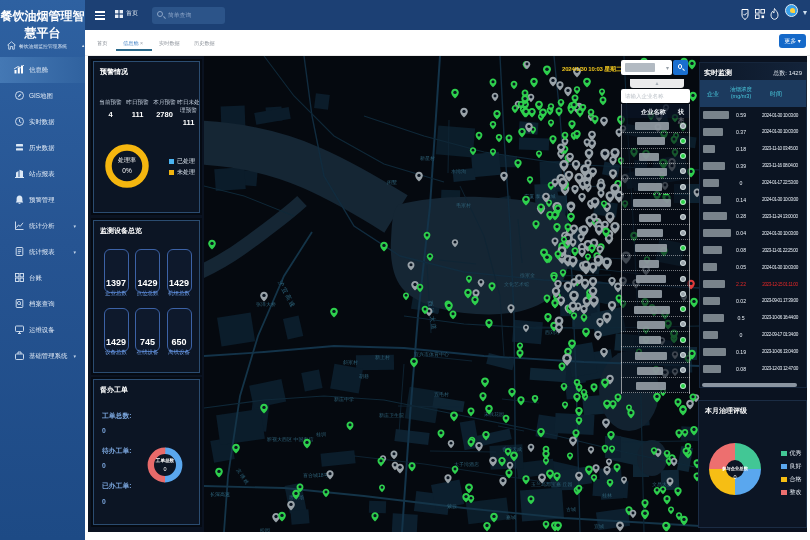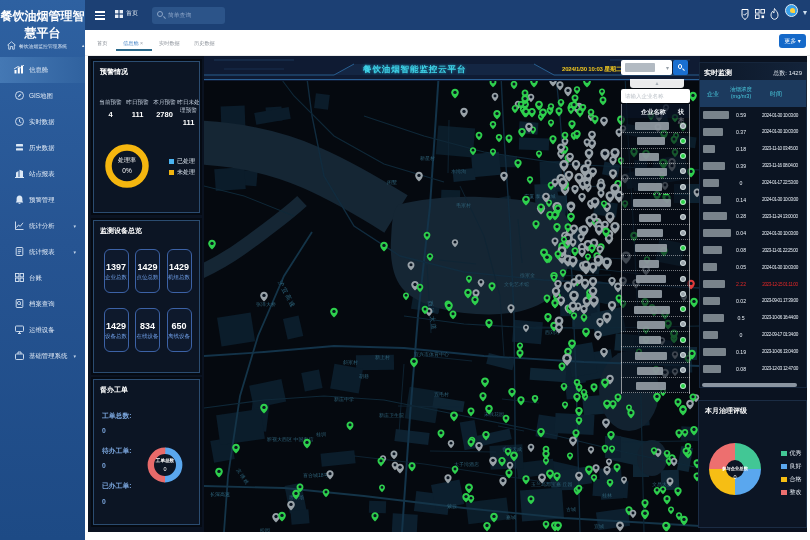--- a/index.html
+++ b/index.html
@@ -38,21 +38,21 @@
 #band{left:116px;top:0;width:496px;height:25px;background:linear-gradient(180deg,#0e1a33,#14233f);overflow:hidden}
 #band .t{position:absolute;top:8px;color:#3fd2e6;font-size:8.5px;font-weight:bold;letter-spacing:0.9px;white-space:nowrap;text-shadow:0 0 3px #1c8fb0}
 #bdate{left:474px;top:8.5px;color:#f2c81e;font-size:6px;font-weight:bold;white-space:nowrap;letter-spacing:-0.2px}
 
 .s1{position:absolute;top:37px;width:25px;text-align:center;color:#c9d4e2;font-size:5.6px}
 .s1 b{display:block;color:#fff;font-size:7.5px;margin-top:3px}
 .legend{position:absolute;font-size:6px;color:#dfe8f2;display:flex;align-items:center;gap:3px}
 .legend i{display:block;width:5px;height:5px}
 
 .card{position:absolute;width:25px;height:44px;border:1px solid #3c62a6;border-radius:6px;background:rgba(20,34,60,.35);text-align:center}
-.card b{display:block;color:#fff;font-size:9px;margin-top:12px}
+.card b{display:block;color:#fff;font-size:9px;margin-top:28px}
 .card span{display:block;color:#6f9fe8;font-size:5.5px;margin-top:2px;white-space:nowrap}
 
 .wlab{position:absolute;left:8px;color:#7ba6dd;font-size:6.8px;font-weight:bold}
 
 #rt{left:611px;top:6px;width:108px;height:326px;background:#0b1422;border:1px solid #16263c}
 #rt .bar{position:absolute;left:0;top:0;width:100%;height:17px;background:linear-gradient(90deg,#0d1828,#13233a)}
 #rt .bar .l{position:absolute;left:4px;top:5px;color:#fff;font-size:7px;font-weight:bold}
 #rt .bar .r{position:absolute;right:4px;top:6px;color:#e8eef6;font-size:6px}
 #rt .hd{position:absolute;left:0;top:17px;width:100%;height:27px;background:#1c3a5e;color:#49c8dc;font-size:6px}
 .rtrow{position:absolute;left:0;width:100%;height:16px;font-size:5.2px;color:#e7edf4}
@@ -756,31 +756,20 @@
         <use href="#p" transform="translate(409,108) scale(0.97)" fill="#9aa3a9"></use>
         <use href="#p" transform="translate(450,398) scale(0.82)" fill="#2ed04d"></use>
         <use href="#p" transform="translate(369,210) scale(1.22)" fill="#9aa3a9"></use>
         <use href="#p" transform="translate(323,12) scale(0.86)" fill="#9aa3a9"></use>
         <use href="#p" transform="translate(382,214) scale(1.15)" fill="#9aa3a9"></use>
         <use href="#p" transform="translate(379,55) scale(0.85)" fill="#2ed04d"></use>
         <use href="#p" transform="translate(397,141) scale(0.91)" fill="#9aa3a9"></use>
         <use href="#p" transform="translate(493,411) scale(0.93)" fill="#2ed04d"></use>
         <use href="#p" transform="translate(490,378) scale(0.99)" fill="#2ed04d"></use>
       </svg></div>
-<div id="band" class="abs">
-<svg class="abs" style="left:0;top:0" width="496" height="25" viewBox="0 0 496 25">
-<rect x="0" y="0" width="496" height="25" fill="#0f1b33"></rect>
-<path d="M0,23.5 L496,23.5" stroke="#2a5f93" stroke-width="1"></path>
-<path d="M130,19 L150,8 L330,8 L350,19 Z" fill="#142643"></path>
-<path d="M0,19 L130,19 L150,8 M330,8 L350,19 L496,19" stroke="#2f6ea6" stroke-width="0.8" fill="none"></path>
-<path d="M10,4 L90,4 M406,4 L486,4" stroke="#203f66" stroke-width="0.8"></path>
-<path d="M20,13 L80,13 M416,13 L476,13" stroke="#1a3357" stroke-width="0.8"></path>
-</svg>
-<div class="t" style="left:159px;transform:none">餐饮油烟智能监控云平台</div>
-</div>
 <div id="bdate" class="abs">2024/1/30 10:03 星期二</div>
 <div id="sel" class="abs">
       <div class="blob"></div>
       <span class="ch">▾</span>
     </div>
 <div id="sbtn" class="abs">
       <div class="mg"></div>
     </div>
 <div id="collapse" class="abs">▲</div>
 <div id="einput" class="abs">请输入企业名称</div>
@@ -887,21 +876,21 @@
       </div>
       <div class="card" style="left:72.5px;top:28px">
         <b>1429</b>
         <span>机组总数</span>
       </div>
       <div class="card" style="left:9.5px;top:87px">
         <b>1429</b>
         <span>设备总数</span>
       </div>
       <div class="card" style="left:41px;top:87px">
-        <b>834</b>
+        <b>745</b>
         <span>在线设备</span>
       </div>
       <div class="card" style="left:72.5px;top:87px">
         <b>650</b>
         <span>离线设备</span>
       </div>
 </div>
     <div class="pane" style="left:5px;top:323px;width:107px;height:146px">
 <div class="ptitle">督办工单</div>
 <div class="wlab" style="top:31px">工单总数:</div>

